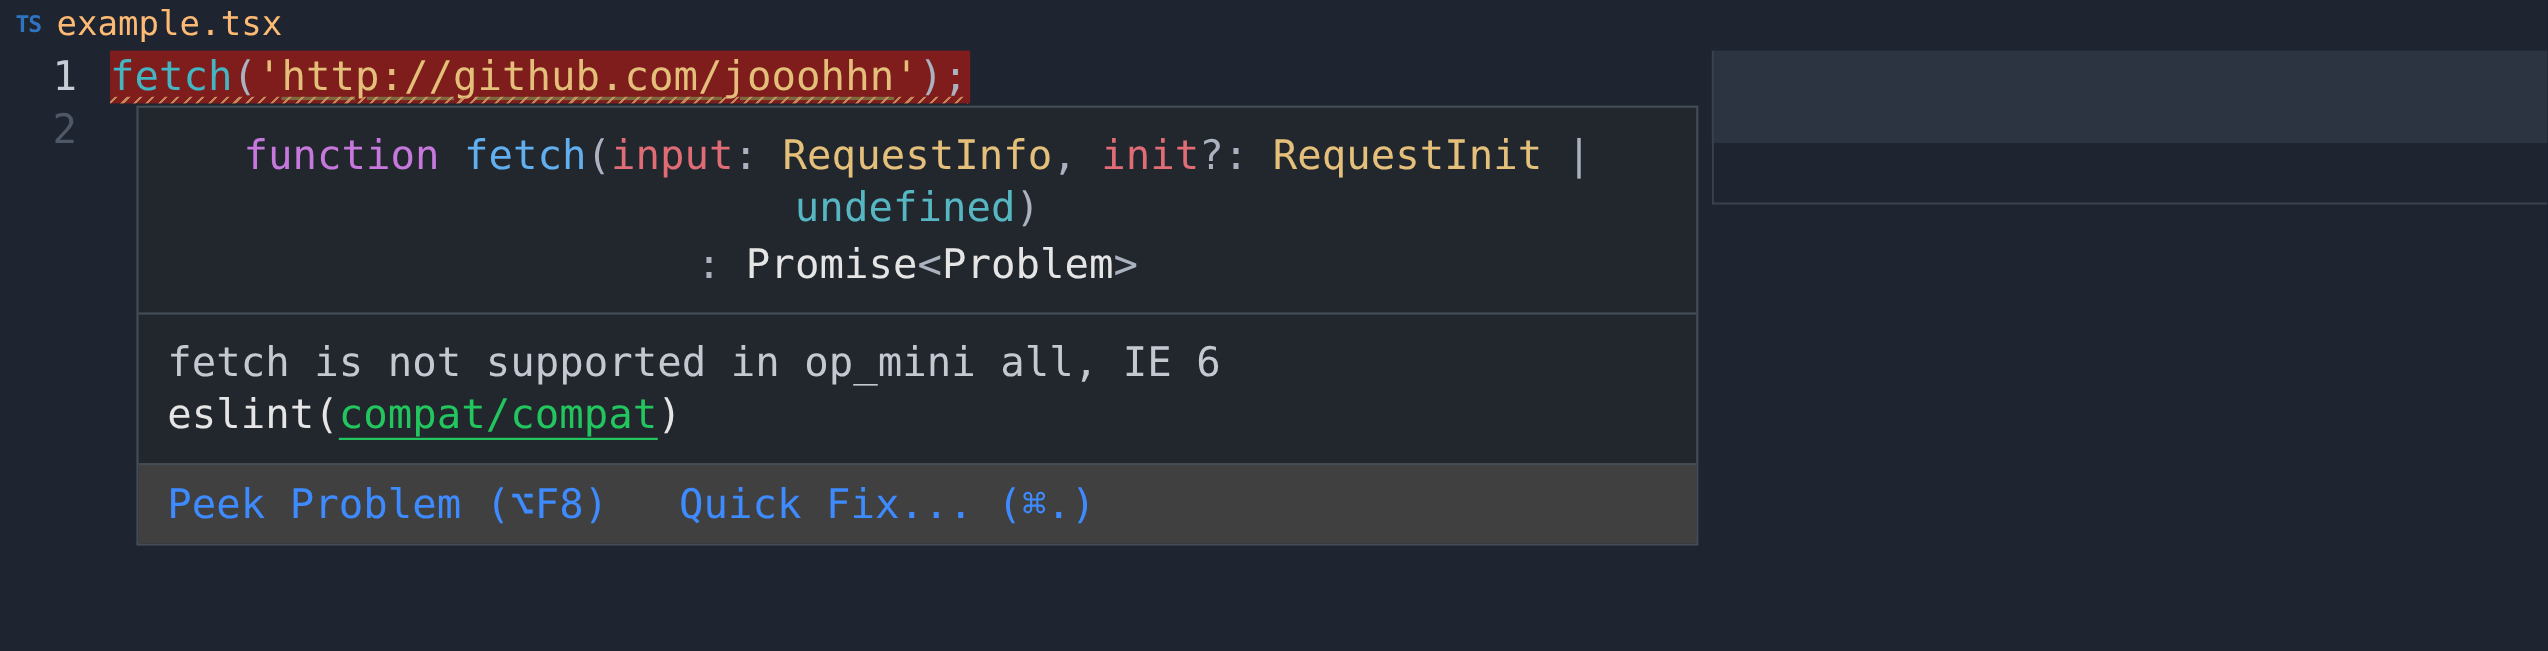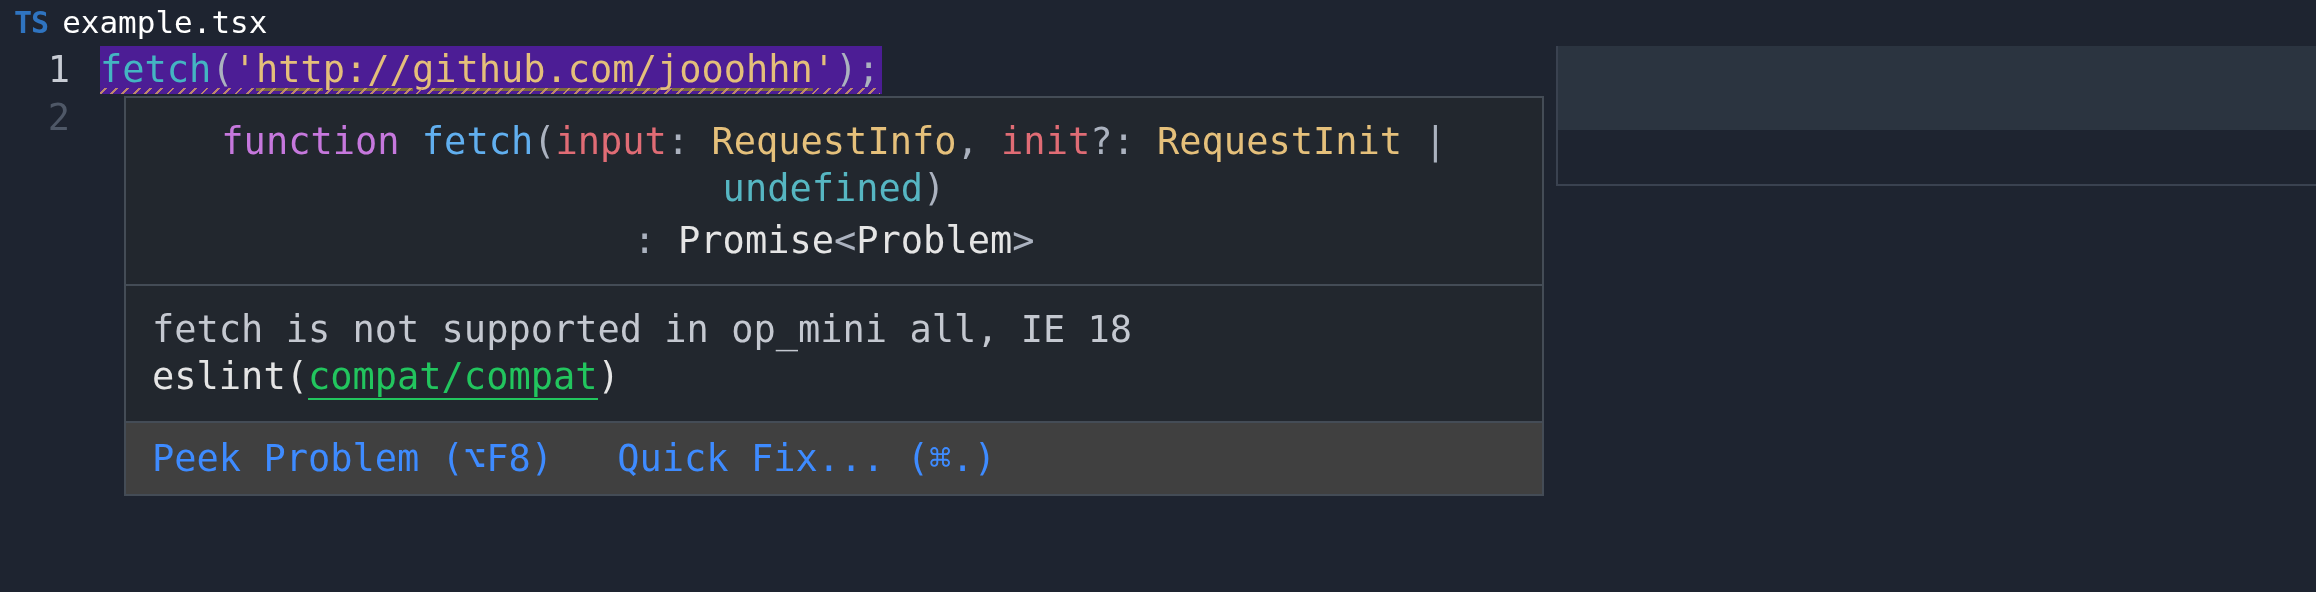--- a/index.html
+++ b/index.html
@@ -1,27 +1,27 @@
 <!DOCTYPE html>
 <html><head>
 <meta charset="utf-8">
 <style>
   * { margin:0; padding:0; box-sizing:border-box; }
   html,body { width:2316px; height:592px; background:#1e2430; font-family:Menlo,Consolas,"SF Mono",monospace; overflow:hidden; }
   .editor { width:100%; height:100%; }
   .tab-bar { display:flex; align-items:center; padding:4px 0 6px 14px; color:#a0a6b3; font-size:31px; }
-  .ts-icon { color:#2f74c0; font-weight:700; font-size:30px; letter-spacing:-1px; margin-right:14px; }
-  .tab-label { color:#ffffff; }
+  .ts-icon { color:#2f74c0; font-weight:700; font-size:21px; letter-spacing:-1px; margin-right:14px; }
+  .tab-label { color:#fdba74; }
   .code-area { display:flex; font-size:37px; line-height:1.28; }
   .gutter { text-align:right; color:#4f5867; padding-right:30px; width:100px; }
   .gutter-line { height:48px; }
   .gutter-line.active { color:#c8ccd4; }
   .code-lines { flex:1; position:relative; }
   .code-row { height:48px; white-space:pre; }
-  .code-row.hl { background:#4c1d95; display:inline-block; padding-right:2px;}
+  .code-row.hl { background:#7f1d1d; display:inline-block; padding-right:2px;}
   .fn-call { color:#44b5c2; }
   .str { color:#e4bf7a; }
   .punct { color:#abb2bf; }
   .squiggle {
     position:relative; display:inline-block;
   }
   .squiggle::after{
     content:"";
     position:absolute; left:0; right:0; bottom:-1px; height:6px;
     background:repeating-linear-gradient(135deg,
@@ -88,21 +88,21 @@
       <div class="hover-popup">
 
         <div class="hover-section sig">
           <span class="kw-fn">function</span><span> </span><span class="fn-name">fetch</span><span class="paren">(</span><span class="param">input</span><span class="colon">:</span><span> </span><span class="type">RequestInfo</span><span class="paren">,</span><span> </span><span class="param">init</span><span class="paren">?</span><span class="colon">:</span><span> </span><span class="type">RequestInit</span><span> </span><span class="bar">|</span><span> </span><span class="val">undefined</span><span class="paren">)</span>
           <div class="sig-line2">
             <span class="colon">:</span><span> </span><span class="ret">Promise</span><span class="angle">&lt;</span><span class="ret">Problem</span><span class="angle">&gt;</span>
           </div>
         </div>
 
         <div class="hover-section hover-divider-t">
-          <span class="problem-msg">fetch is not supported in op_mini all, IE 18</span><span> </span><span class="problem-source">eslint(</span><span class="problem-rule">compat/compat</span><span class="problem-source">)</span>
+          <span class="problem-msg">fetch is not supported in op_mini all, IE 6</span><span> </span><span class="problem-source">eslint(</span><span class="problem-rule">compat/compat</span><span class="problem-source">)</span>
         </div>
 
         <div class="actions">
           <span class="act">Peek Problem (⌥F8)</span>
           <span class="act">Quick Fix... (⌘.)</span>
         </div>
 
       </div>
 
       <div class="scrollbar-veil"></div>

